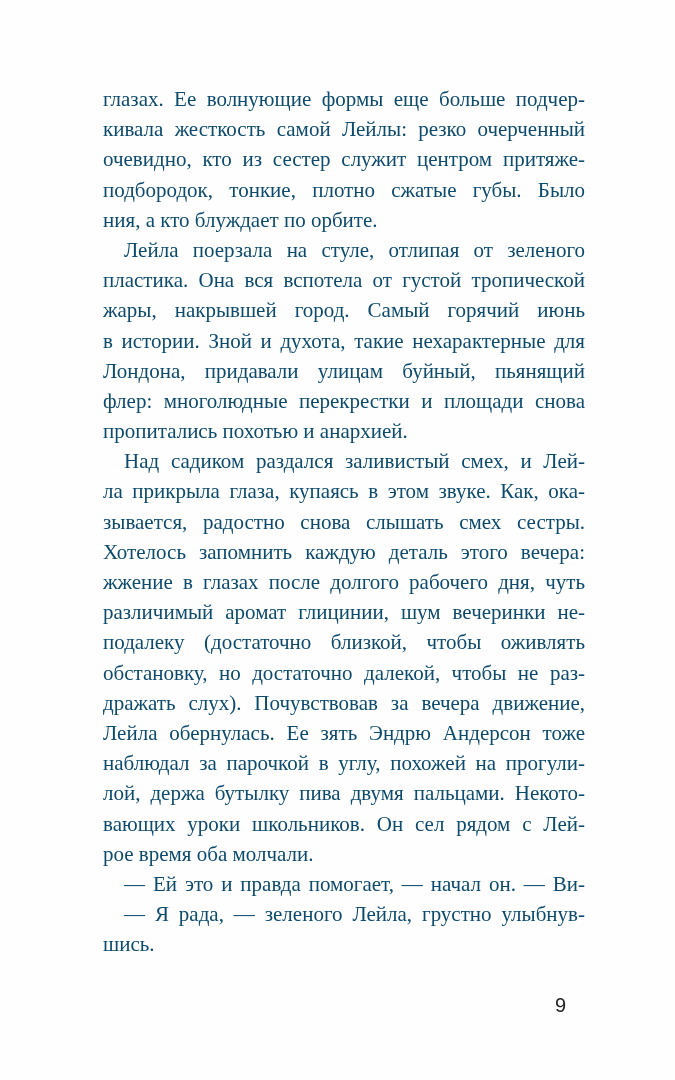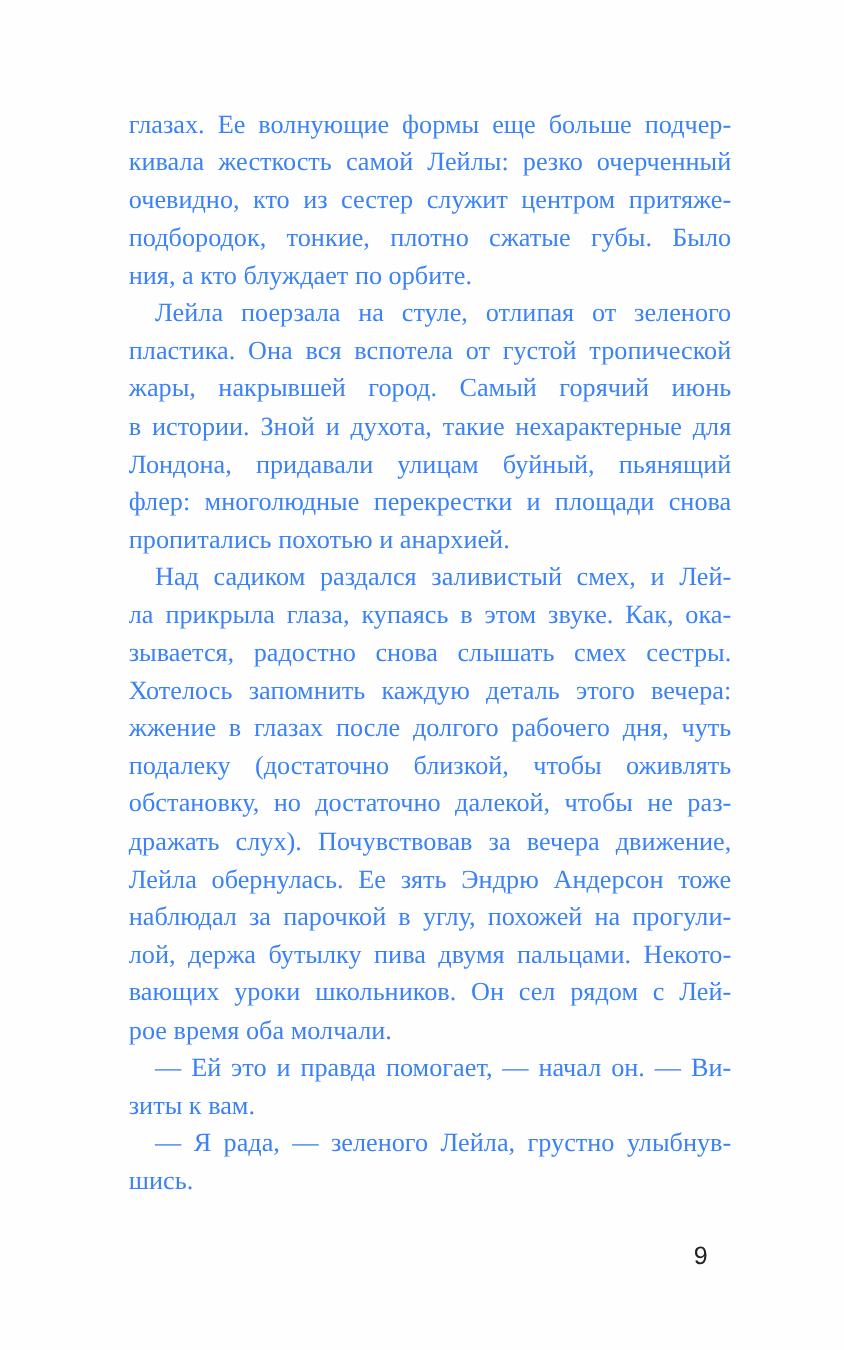--- a/index.html
+++ b/index.html
@@ -4,21 +4,21 @@
 <style>
   html, body { margin: 0; padding: 0; background: #ffffff; }
   body { width: 675px; height: 1080px; position: relative; overflow: hidden; }
   .page {
     position: absolute; left: 0; top: 0; width: 675px; height: 1080px;
     background: #fefefe;
   }
   .text-block {
     position: absolute; left: 103px; top: 84px; width: 482px;
     font-family: "Liberation Serif", "DejaVu Serif", serif;
-    font-size: 21px; color: #3b82f6;
+    font-size: 21px; color: #0c4a6e;
   }
   .line {
     display: block; height: 30.2px; line-height: 30.2px;
     white-space: nowrap; text-align: justify; text-align-last: justify;
     overflow: visible;
   }
   .line.last { text-align: left; text-align-last: left; }
   .line.indent { padding-left: 21px; }
   .page-number {
     position: absolute; left: 555px; top: 994px;
@@ -49,33 +49,33 @@
       <span class="line">флер: многолюдные перекрестки и площади снова</span>
       <span class="line last">пропитались похотью и анархией.</span>
     </div>
 
     <div>
       <span class="line indent">Над садиком раздался заливистый смех, и Лей-</span>
       <span class="line">ла прикрыла глаза, купаясь в этом звуке. Как, ока-</span>
       <span class="line">зывается, радостно снова слышать смех сестры.</span>
       <span class="line">Хотелось запомнить каждую деталь этого вечера:</span>
       <span class="line">жжение в глазах после долгого рабочего дня, чуть</span>
+      <span class="line">различимый аромат глицинии, шум вечеринки не-</span>
       <span class="line">подалеку (достаточно близкой, чтобы оживлять</span>
       <span class="line">обстановку, но достаточно далекой, чтобы не раз-</span>
       <span class="line">дражать слух). Почувствовав за вечера движение,</span>
       <span class="line">Лейла обернулась. Ее зять Эндрю Андерсон тоже</span>
       <span class="line">наблюдал за парочкой в углу, похожей на прогули-</span>
       <span class="line">лой, держа бутылку пива двумя пальцами. Некото-</span>
       <span class="line">вающих уроки школьников. Он сел рядом с Лей-</span>
       <span class="line last">рое время оба молчали.</span>
     </div>
 
     <div>
       <span class="line indent">— Ей это и правда помогает, — начал он. — Ви-</span>
-      <span class="line last">зиты к вам.</span>
     </div>
 
     <div>
       <span class="line indent">— Я рада, — зеленого Лейла, грустно улыбнув-</span>
       <span class="line last">шись.</span>
     </div>
 
   </div>
 
   <div class="page-number">9</div>

